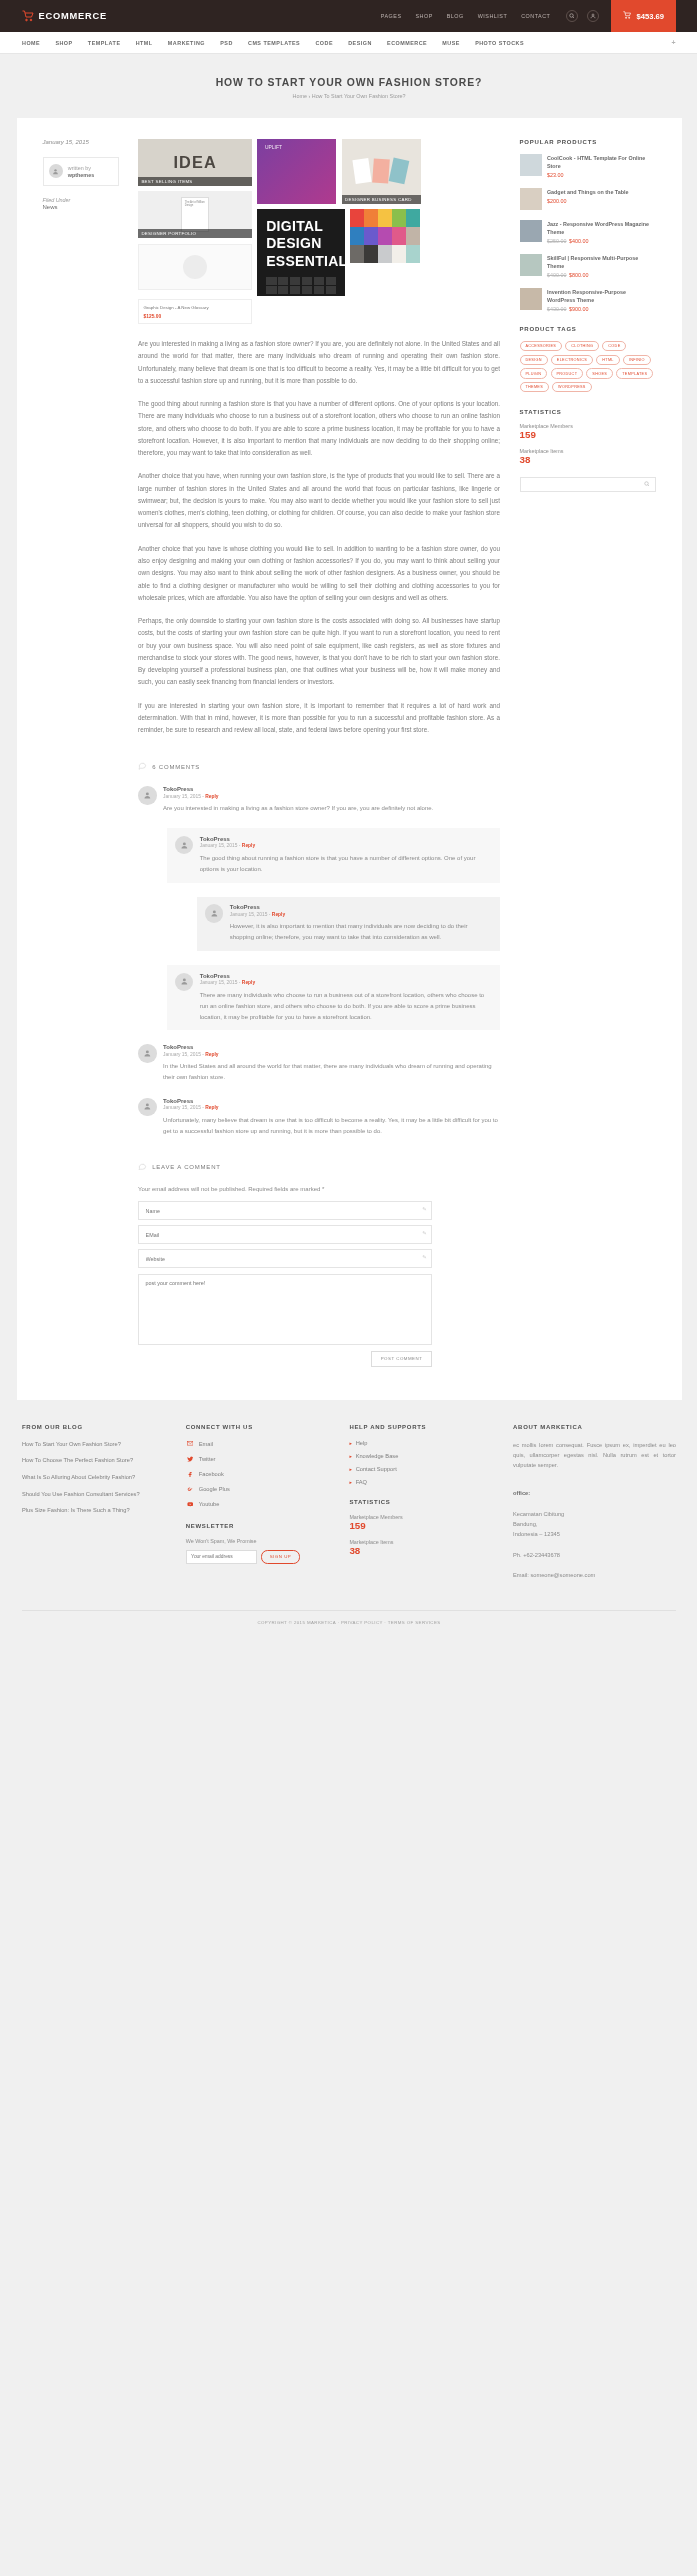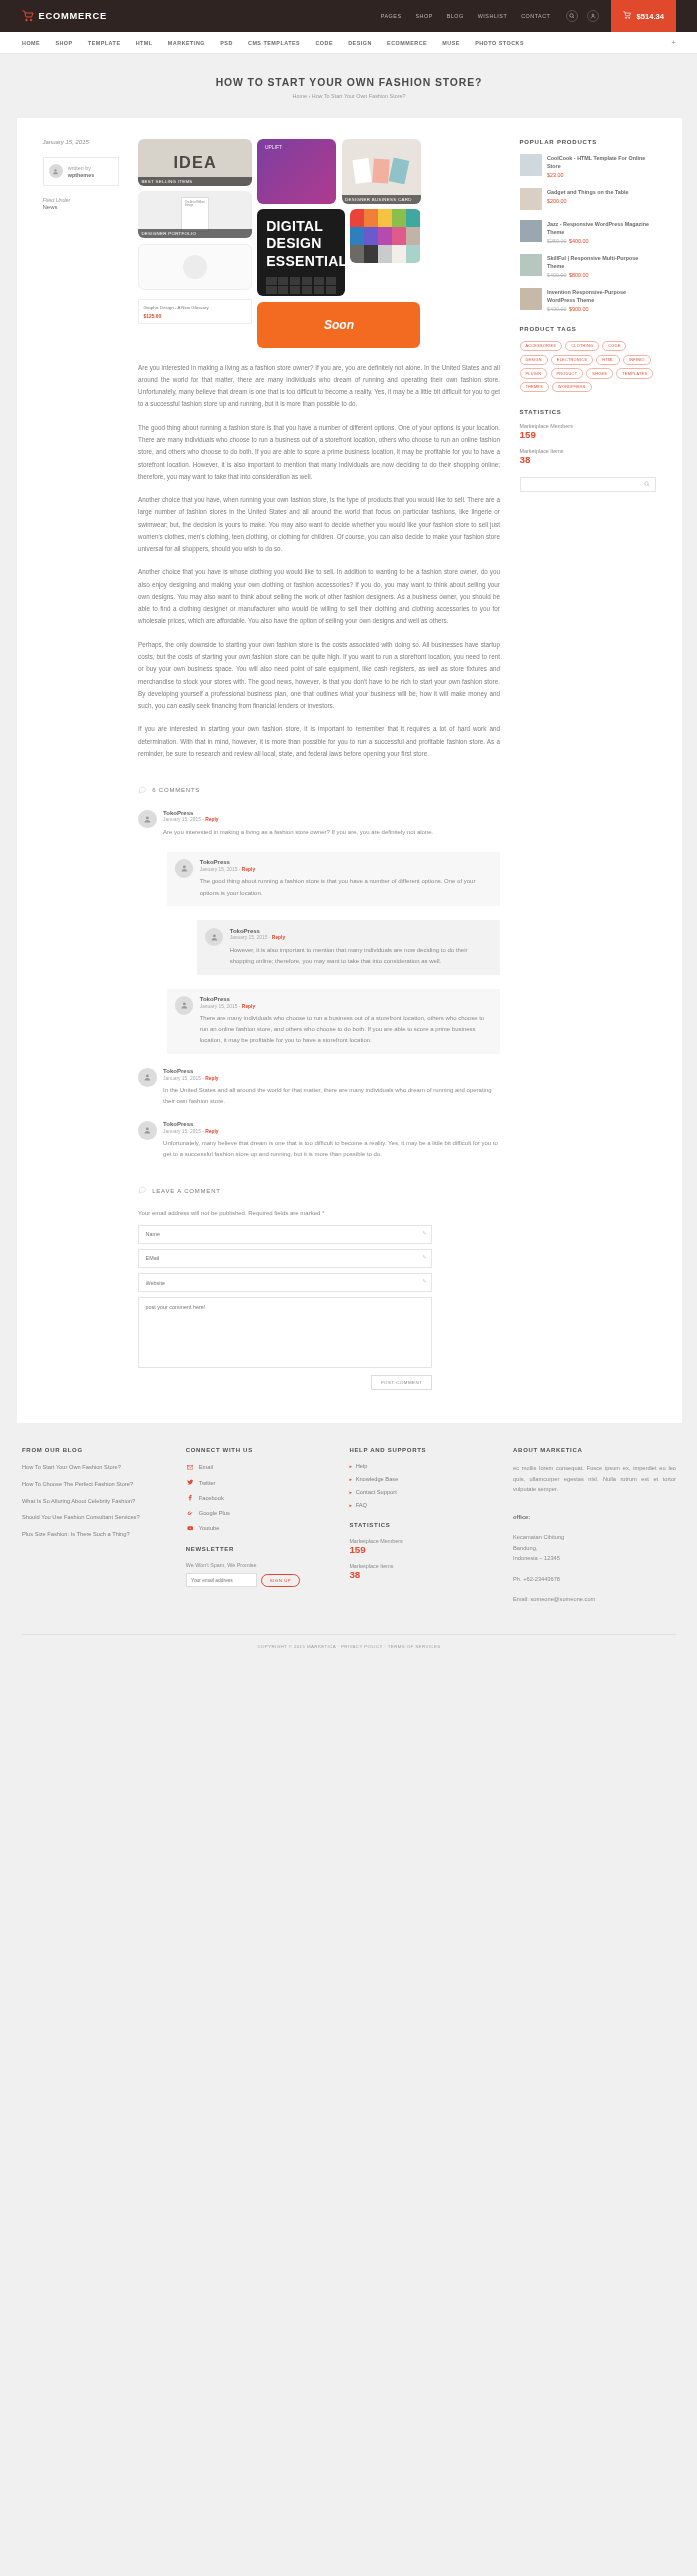--- a/index.html
+++ b/index.html
@@ -98,21 +98,21 @@
   .metacard .t1 { font-size: 5.4px; color: #a0a0a0; }
   .metacard .t2 { font-size: 5.4px; color: #6d6d6d; font-weight: bold; }
   .filed-label { font-size: 5.4px; font-style: italic; color: #9a9a9a; }
   .filed-val { font-size: 6px; color: #6d6d6d; margin-top: 1.6px; }
 
   
   .gallery { display: flex; gap: 5.4px; margin-bottom: 14px; }
   .gal-col { display: flex; flex-direction: column; gap: 5.4px; }
   .gal-a { width: 114px; }
   .gal-b { width: 163px; }
-  .tile { position: relative; overflow: hidden; border-radius: 6px; }
+  .tile { position: relative; overflow: hidden; }
   .tile .cap {
     position: absolute; left: 0; right: 0; bottom: 0;
     background: rgba(0,0,0,.55); color: #fff;
     font-size: 4.4px; letter-spacing: 0.3px; padding: 2.2px 3.3px;
   }
   .tile-idea { height: 47px; background: #d7d3cb; display: flex; align-items: center; justify-content: center; }
   .tile-idea .word { font-size: 16.3px; font-weight: bold; color: #4c4742; letter-spacing: 1.1px; }
   .tile-book { height: 47px; background: #efefef; display:flex;align-items:center;justify-content:center;}
   .tile-book .bk { width: 28px; height: 35px; background: #fff; border: 0.5px solid #ddd; font-size: 2.7px; padding: 2.7px; color: #888; }
   .tile-purple { height: 65px; background: linear-gradient(135deg,#7c3fa0,#b03a8e); position: relative; }
@@ -254,21 +254,21 @@
     </span>
   </div>
   <div class="cart">
     <span>
       <svg width="8.2" height="8.2" viewBox="0 0 24 24" fill="none" stroke="#fff" stroke-width="2">
           <circle cx="9" cy="20" r="1.5" fill="#fff"></circle>
           <circle cx="18" cy="20" r="1.5" fill="#fff"></circle>
           <path d="M1 2h4l3 12h11l3-8H6"></path>
         </svg>
     </span>
-    <span>$514.34</span>
+    <span>$453.69</span>
   </div>
 </div>
 
 <div class="mainnav">
   <a class="mi">HOME</a>
   <a class="mi">SHOP</a>
   <a class="mi">TEMPLATE</a>
   <a class="mi">HTML</a>
   <a class="mi">MARKETING</a>
   <a class="mi">PSD</a>
@@ -366,23 +366,20 @@
               <i style="background:#6a5acd"></i>
               <i style="background:#b54bb0"></i>
               <i style="background:#e05a8a"></i>
               <i style="background:#c1b4a7"></i>
             <i style="background:#6d6a66"></i>
               <i style="background:#3b3a38"></i>
               <i style="background:#c9cbcd"></i>
               <i style="background:#f2efe9"></i>
               <i style="background:#a8d3cd"></i>
           </div>
-        </div>
-        <div class="tile tile-orange">
-          <span>Soon</span>
         </div>
       </div>
     </div>
 
     <div class="copy">
       <p>Are you interested in making a living as a fashion store owner? If you are, you are definitely not alone. In the United States and all around the world for that matter, there are many individuals who dream of running and operating their own fashion store. Unfortunately, many believe that dream is one that is too difficult to become a reality. Yes, it may be a little bit difficult for you to get to a successful fashion store up and running, but it is more than possible to do.</p>
       <p>The good thing about running a fashion store is that you have a number of different options. One of your options is your location. There are many individuals who choose to run a business out of a storefront location, others who choose to run an online fashion store, and others who choose to do both. If you are able to score a prime business location, it may be profitable for you to have a storefront location. However, it is also important to mention that many individuals are now deciding to do their shopping online; therefore, you may want to take that into consideration as well.</p>
       <p>Another choice that you have, when running your own fashion store, is the type of products that you would like to sell. There are a large number of fashion stores in the United States and all around the world that focus on particular fashions, like lingerie or swimwear; but, the decision is yours to make. You may also want to decide whether you would like your fashion store to sell just women's clothes, men's clothing, teen clothing, or clothing for children. Of course, you can also decide to make your fashion store universal for all shoppers, should you wish to do so.</p>
       <p>Another choice that you have is whose clothing you would like to sell. In addition to wanting to be a fashion store owner, do you also enjoy designing and making your own clothing or fashion accessories? If you do, you may want to think about selling your own designs. You may also want to think about selling the work of other fashion designers. As a business owner, you should be able to find a clothing designer or manufacturer who would be willing to sell their clothing and clothing accessories to you for wholesale prices, which are affordable. You also have the option of selling your own designs and well as others.</p>
       <p>Perhaps, the only downside to starting your own fashion store is the costs associated with doing so. All businesses have startup costs, but the costs of starting your own fashion store can be quite high. If you want to run a storefront location, you need to rent or buy your own business space. You will also need point of sale equipment, like cash registers, as well as store fixtures and merchandise to stock your stores with. The good news, however, is that you don't have to be rich to start your own fashion store. By developing yourself a professional business plan, one that outlines what your business will be, how it will make money and such, you can easily seek financing from financial lenders or investors.</p>

